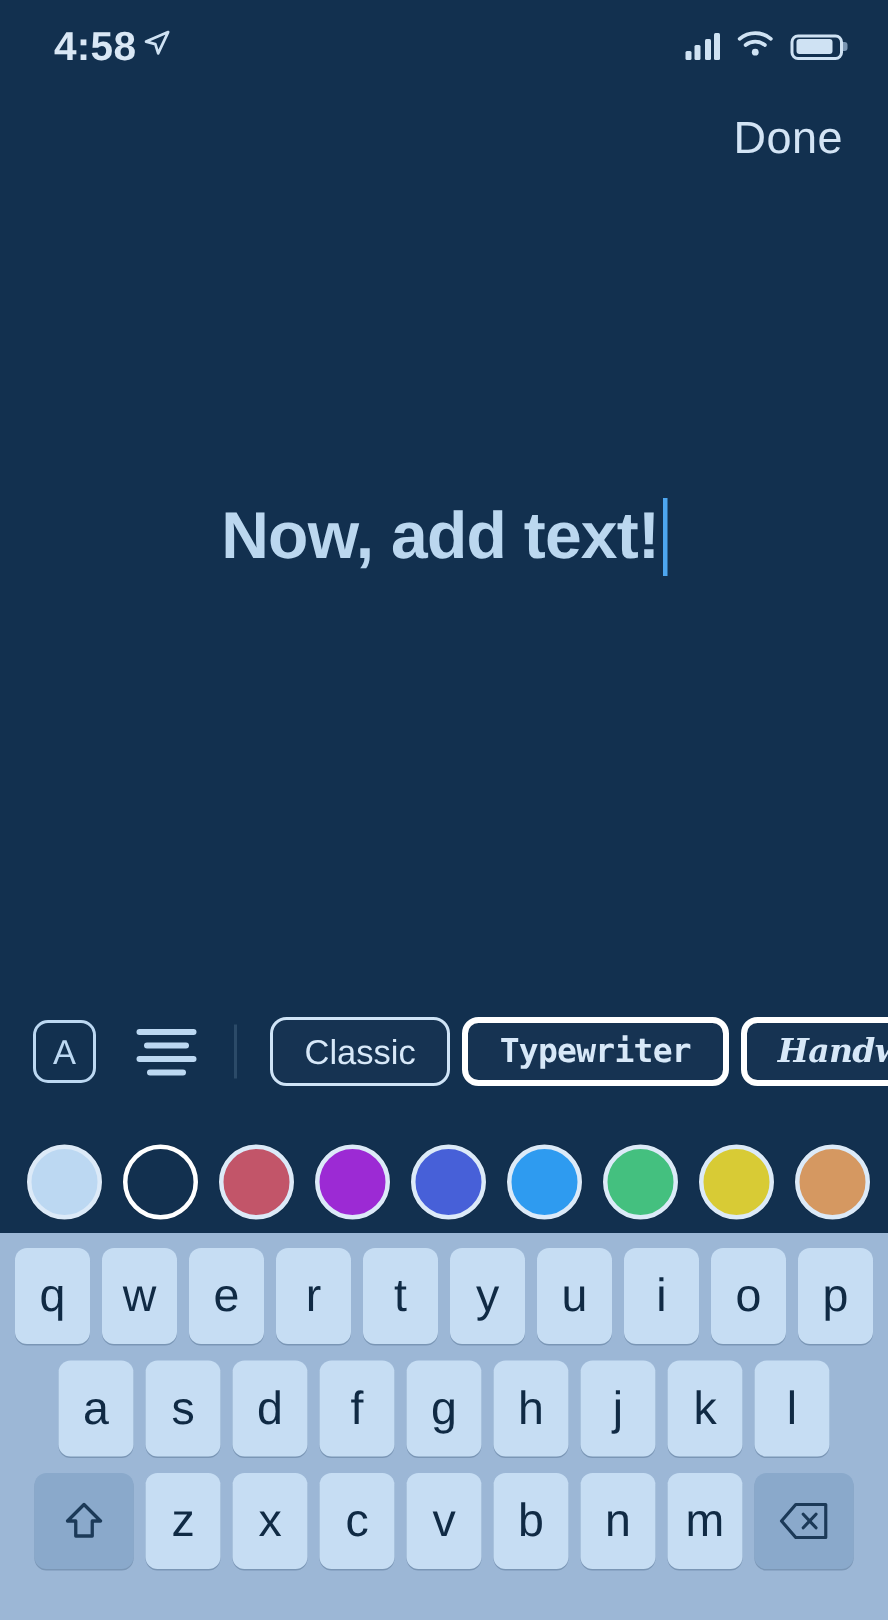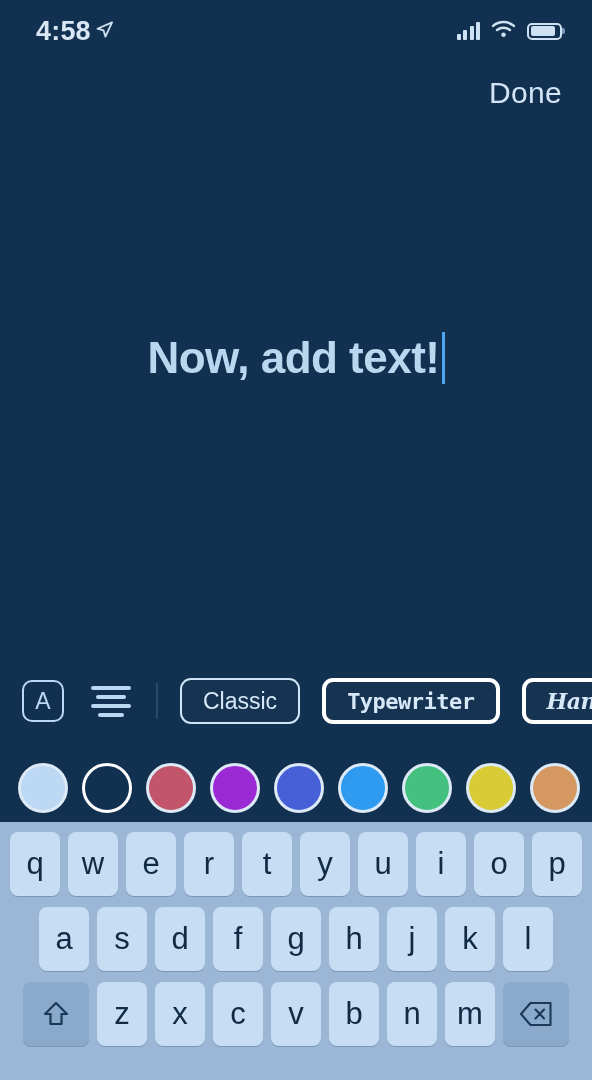--- a/index.html
+++ b/index.html
@@ -103,21 +103,21 @@
   .tool-align i { display:block; height:4px; background:#bcd8f2; border-radius:2px; }
   .tool-align i:nth-child(1){ width:40px; }
   .tool-align i:nth-child(2){ width:30px; }
   .tool-align i:nth-child(3){ width:40px; }
   .tool-align i:nth-child(4){ width:26px; }
   .tool-divider {
     width:2px; height:36px; margin-left:22px; flex:0 0 auto;
     background:#2b4a68;
   }
   .font-list {
-    display:flex; align-items:center; gap:22px;
+    display:flex; align-items:center; gap:8px;
     margin-left:22px; flex:1 1 auto; overflow:hidden;
   }
   .font-chip {
     flex:0 0 auto; height:46px; padding:0 21px;
     border-radius:11px; border:4px solid #ffffff;
     display:flex; align-items:center; justify-content:center;
     color:#d7e8f8; font-size:23px; cursor:pointer; white-space:nowrap;
     background:#163352;
   }
   .font-chip.selected { border-color:#cfe4f7; border-width:2.5px; }

